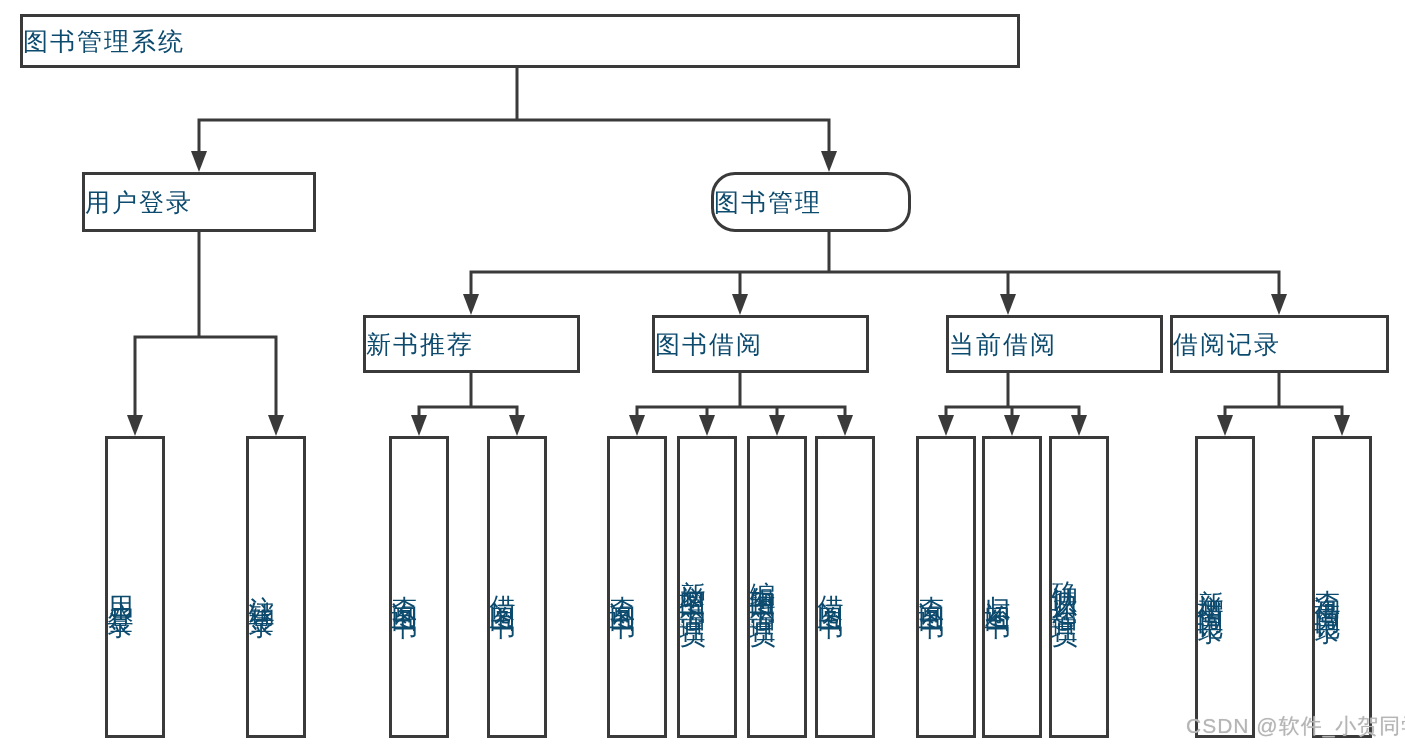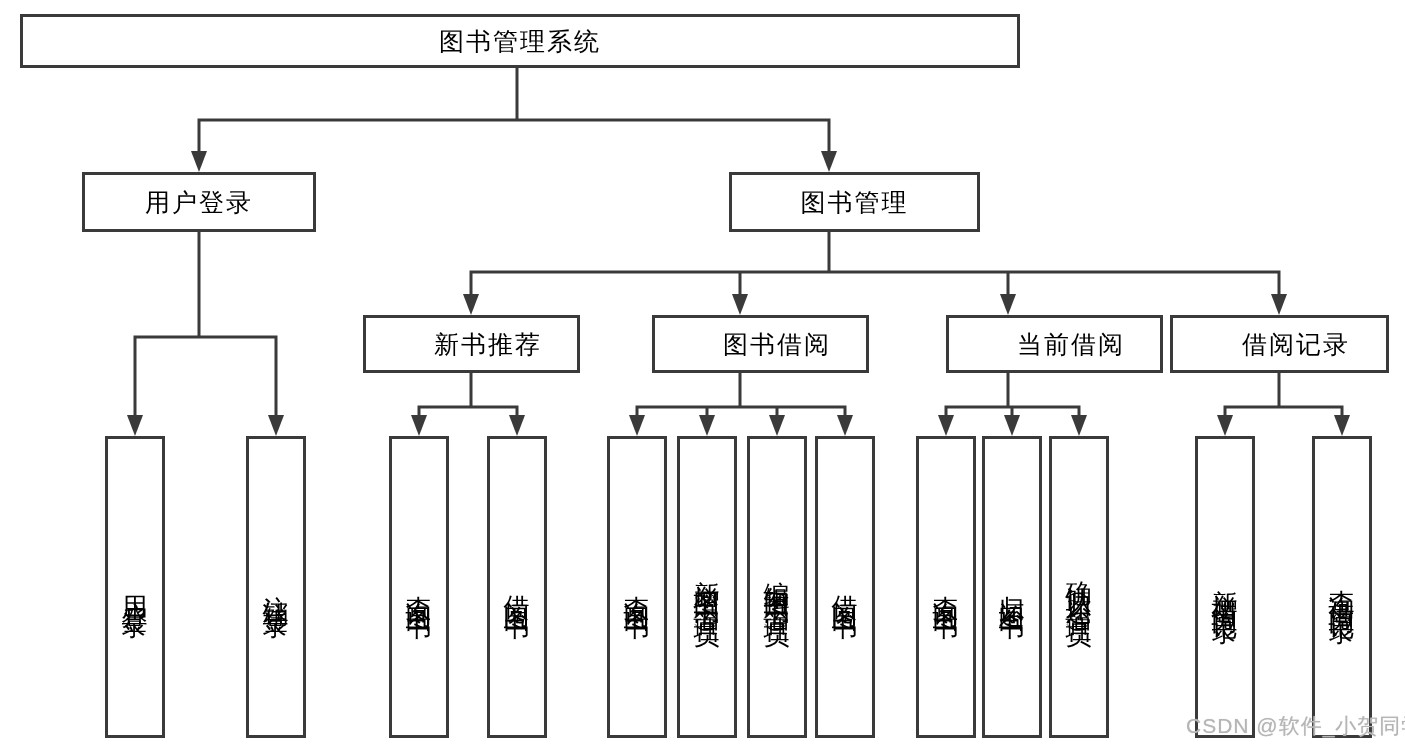--- a/index.html
+++ b/index.html
@@ -17,40 +17,40 @@
     width: 1405px; height: 747px;
     z-index: 1;
   }
   .box {
     position: absolute;
     box-sizing: border-box;
     border: 3px solid #3a3a3a;
     background: #ffffff;
     display: flex;
     align-items: center;
-    justify-content: center;
-    color: #000000;
+    justify-content: flex-start;
+    color: #0c4a6e;
     z-index: 2;
   }
   .h-box span {
     font-size: 25px;
     letter-spacing: 2px;
     white-space: nowrap;
   }
   .root-box { left: 20px; top: 14px; width: 1000px; height: 54px; }
   .v-box { top: 436px; width: 60px; height: 302px; }
   .v-box span {
     writing-mode: vertical-rl;
     text-orientation: mixed;
     font-size: 26px;
     letter-spacing: 6px;
     line-height: 1;
   }
   .lvl2 { top: 172px; height: 60px; }
-  .lvl3 { top: 315px; height: 58px; width: 217px; padding-left: 33px; }
+  .lvl3 { top: 315px; height: 58px; width: 217px; }
   .watermark {
     position: absolute;
     left: 1186px;
     top: 712px;
     font-size: 21px;
     color: #b5b5b5;
     letter-spacing: 1px;
     white-space: nowrap;
     z-index: 10;
     text-shadow: 0 0 1px #cccccc;
@@ -108,21 +108,21 @@
     </g>
   </svg>
 
   <div class="box h-box root-box">
     <span>图书管理系统</span>
   </div>
 
   <div class="box h-box lvl2" style="left:82px; width:234px;">
     <span>用户登录</span>
   </div>
-  <div class="box h-box lvl2" style="left:729px; width:251px;">
+  <div class="box h-box lvl2" style="left:711px; width:200px;border-radius:24px;">
     <span>图书管理</span>
   </div>
 
   <div class="box h-box lvl3" style="left:363px;">
     <span>新书推荐</span>
   </div>
   <div class="box h-box lvl3" style="left:652px;">
     <span>图书借阅</span>
   </div>
   <div class="box h-box lvl3" style="left:946px;">

